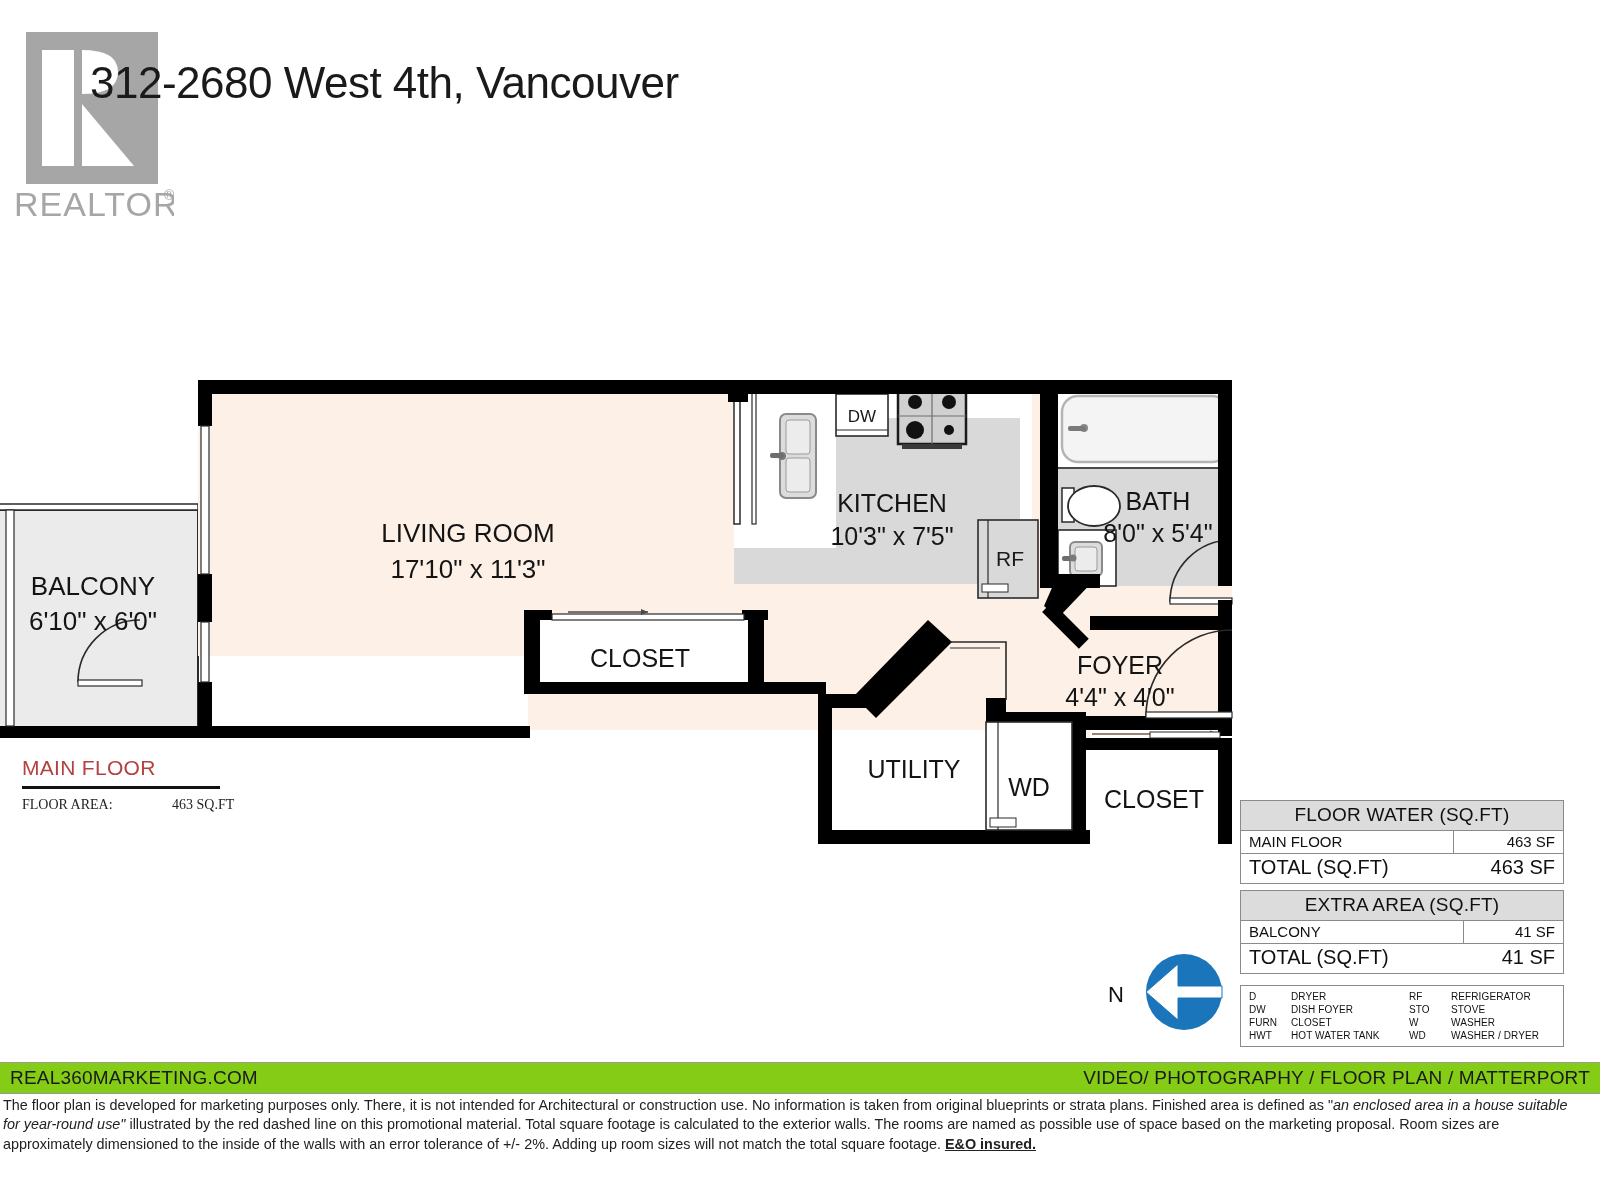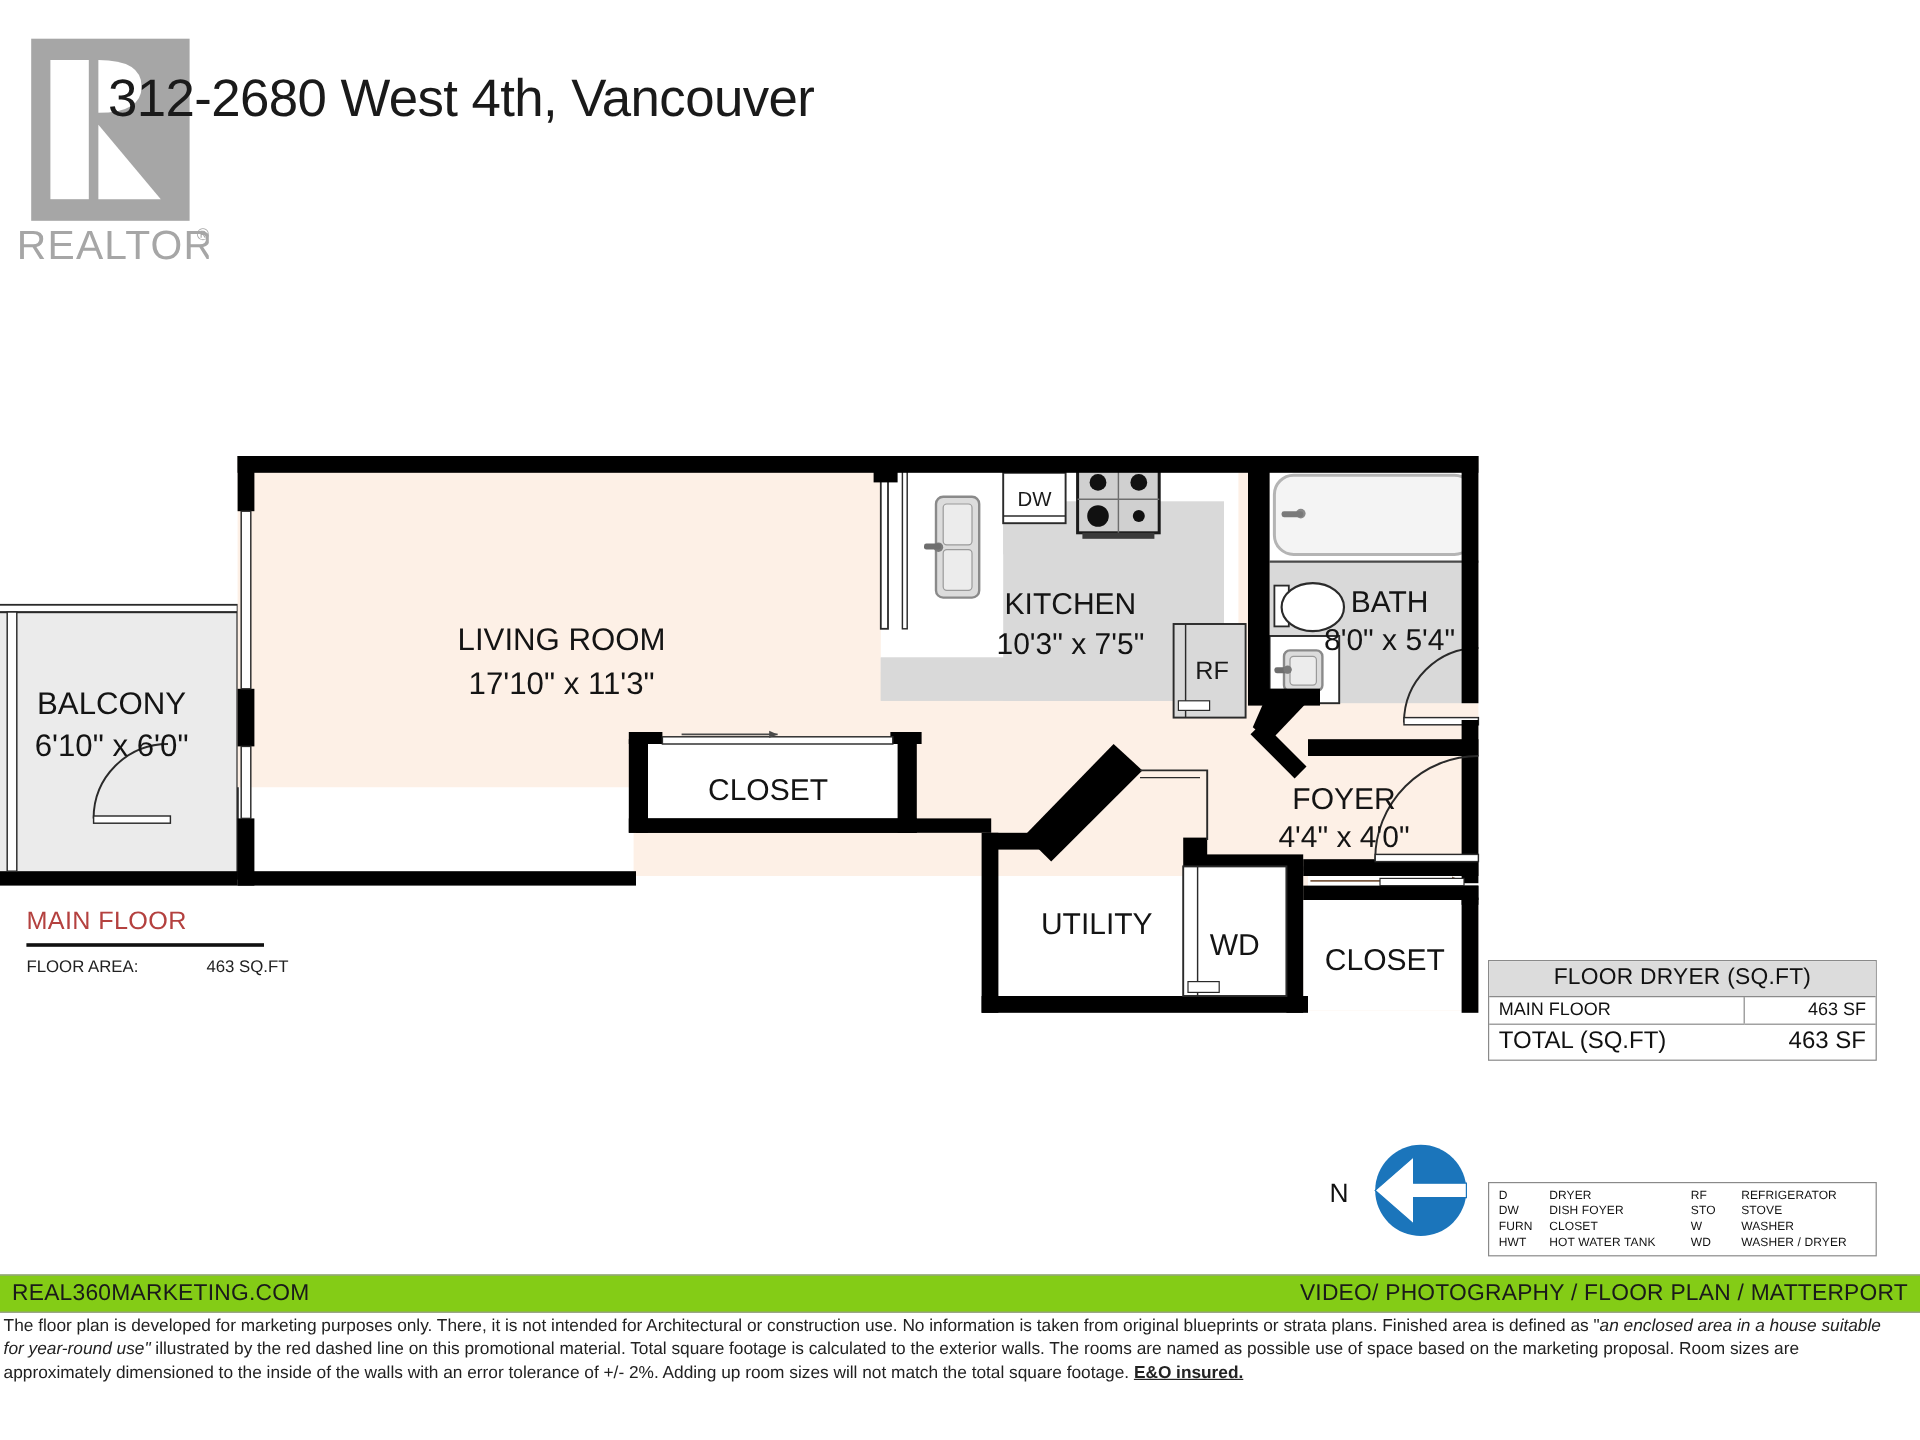--- a/index.html
+++ b/index.html
@@ -26,21 +26,21 @@
   #fp-svg{position:absolute;left:0;top:0;}
 
   
   #main-floor-block{position:absolute;left:22px;top:756px;width:260px;}
   #main-floor-label{
     font-size:21px;color:#b4413f;letter-spacing:.3px;
     padding-bottom:4px;display:block;
   }
   #main-floor-rule{height:3px;background:#111;width:198px;margin-top:2px;}
   #floor-area-row{
-    display:flex;margin-top:8px;font-size:14px;color:#222;
+    display:flex;margin-top:8px;font-size:14px;color:#222;font-family:Liberation Serif, serif;
   }
   #floor-area-row .k{width:150px;}
   #floor-area-row .v{}
 
   
   .area-table{
     position:absolute;left:1240px;width:322px;
     border:1px solid #8a8a8a;border-collapse:collapse;
     background:#fff;
   }
@@ -317,34 +317,51 @@
     <div id="floor-area-row">
       <span class="k">FLOOR AREA:</span>
       <span class="v">463 SQ.FT</span>
     </div>
   </div>
 
   <div id="floor-area-table" class="area-table">
     <table>
       <tbody>
           <tr class="hdr">
-            <td colspan="2">FLOOR DRYER (SQ.FT)</td>
+            <td colspan="2">FLOOR WATER (SQ.FT)</td>
           </tr>
       <tr class="row">
         <td>MAIN FLOOR</td>
         <td class="val">463 SF</td>
       </tr>
       <tr class="tot">
         <td>TOTAL (SQ.FT)</td>
         <td class="val">463 SF</td>
       </tr>
     </tbody>
       </table>
   </div>
 
+  <div id="extra-area-table" class="area-table">
+    <table>
+      <tbody>
+          <tr class="hdr">
+            <td colspan="2">EXTRA AREA (SQ.FT)</td>
+          </tr>
+      <tr class="row">
+        <td>BALCONY</td>
+        <td class="val">41 SF</td>
+      </tr>
+      <tr class="tot">
+        <td>TOTAL (SQ.FT)</td>
+        <td class="val">41 SF</td>
+      </tr>
+    </tbody>
+      </table>
+  </div>
 
   <div id="legend">
     <table>
       <tbody>
           <tr>
         <td class="abbr">D</td>
         <td class="full">DRYER</td>
         <td class="abbr2">RF</td>
         <td>REFRIGERATOR</td>
       </tr>

